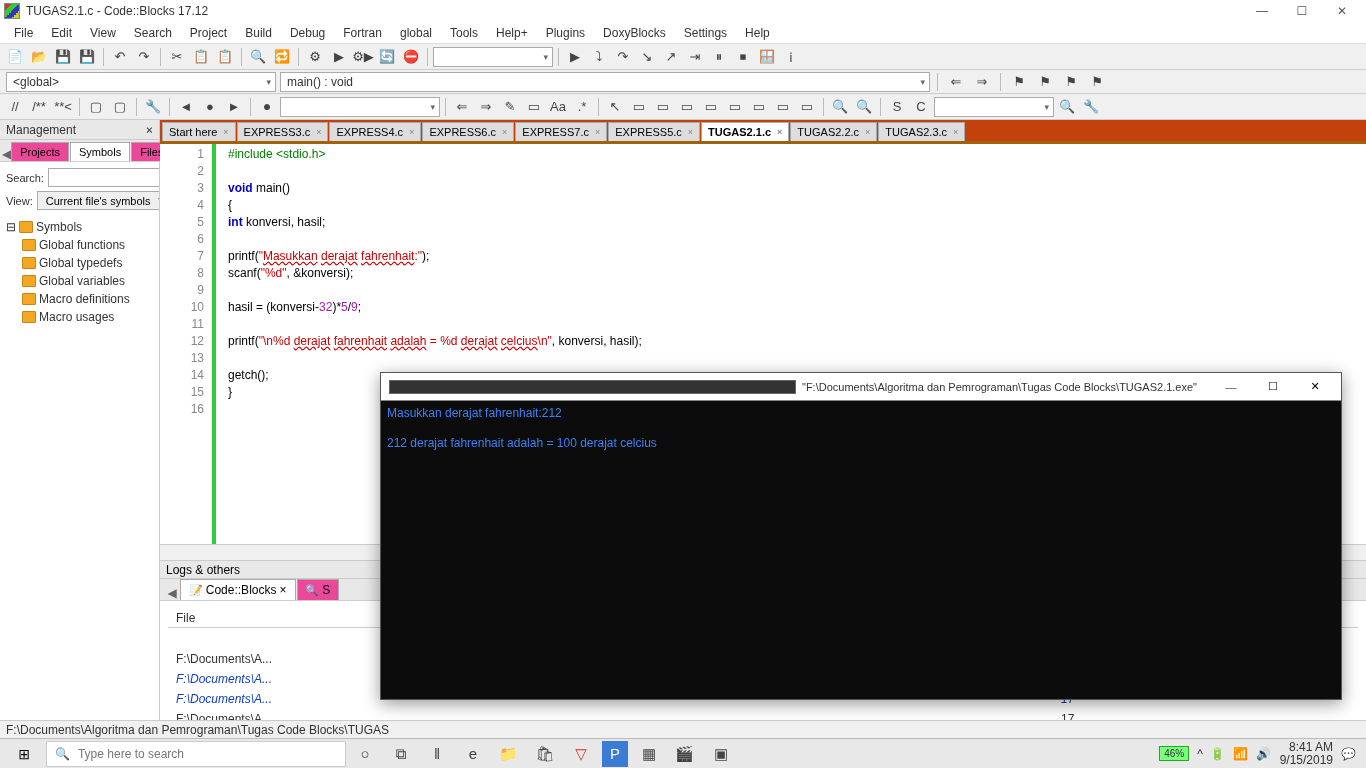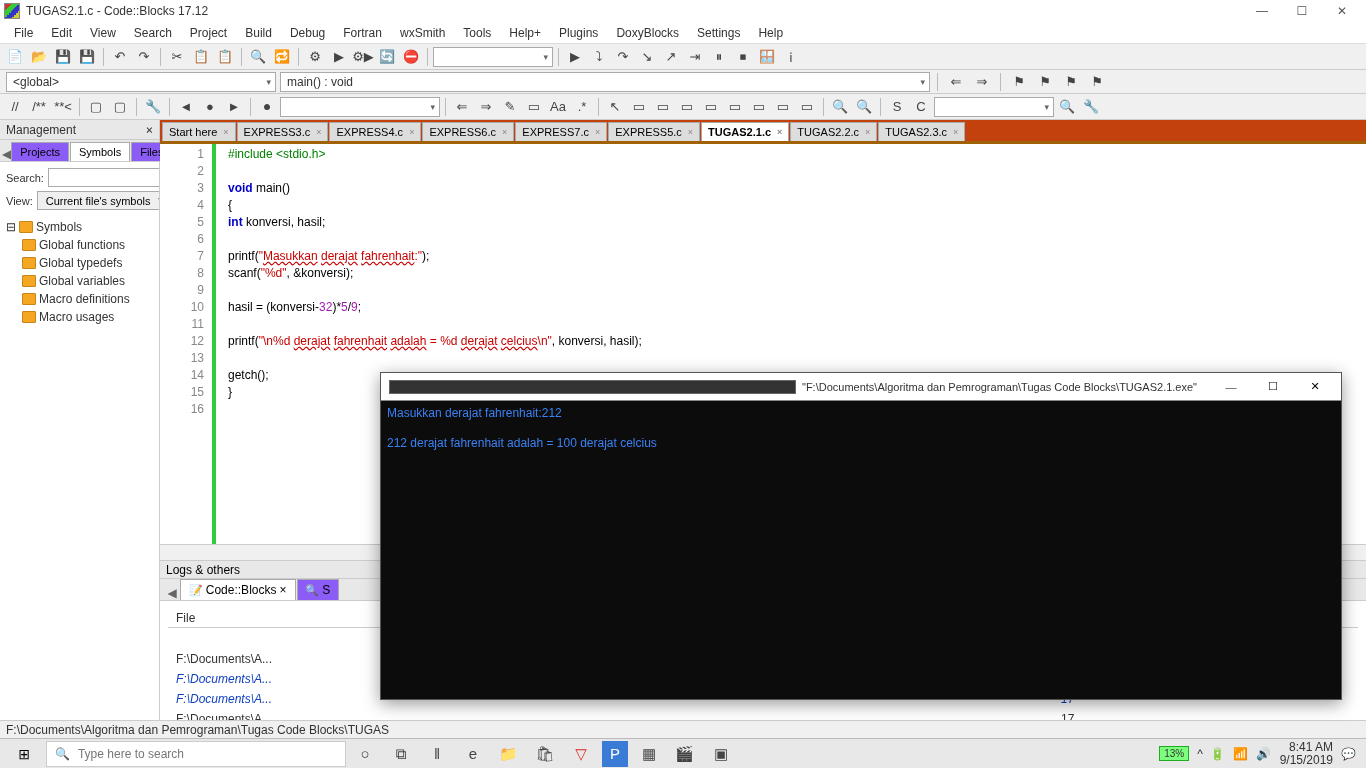--- a/index.html
+++ b/index.html
@@ -15,21 +15,21 @@
 .tbtn{width:22px;height:22px;border:1px solid transparent;display:flex;align-items:center;justify-content:center;color:#444;font-size:13px}
 .tsep{width:1px;height:18px;background:#bbb;margin:0 3px}
 .scopebar{height:24px;background:#f0f0f0;border-bottom:1px solid #ccc;display:flex;align-items:center;padding:0 6px;gap:4px}
 .combo{height:20px;border:1px solid #aaa;background:#fff;padding:0 18px 0 6px;position:relative;display:flex;align-items:center;color:#333}
 .combo::after{content:"▾";position:absolute;right:4px;color:#666;font-size:9px}
 .main{display:flex;height:calc(100% - 22px - 22px - 26px - 24px - 26px - 18px - 30px)}
 .mgmt{width:160px;background:#f0f0f0;border-right:1px solid #ccc;display:flex;flex-direction:column}
 .mgmt-title{height:20px;background:#e8e8e8;border-bottom:1px solid #ccc;display:flex;align-items:center;padding:0 6px;font-size:11px;color:#333}
 .mgmt-title .x{margin-left:auto;font-family:monospace}
 .mgmt-tabs{height:22px;display:flex;align-items:flex-end;background:#e8e8e8;border-bottom:1px solid #ccc;padding:0 2px}
-.mtab{padding:3px 8px;border:1px solid #aaa;border-bottom:none;background:#8b5cf6;font-size:11px;margin-right:1px}
+.mtab{padding:3px 8px;border:1px solid #aaa;border-bottom:none;background:#ec4899;font-size:11px;margin-right:1px}
 .mtab.active{background:#fff}
 .navarr{width:16px;text-align:center;color:#666}
 .mgmt-body{flex:1;background:#fff;padding:4px;overflow:auto}
 .mrow{display:flex;align-items:center;gap:4px;padding:2px}
 .mrow label{width:38px;color:#333;font-size:11px}
 .mrow select,.mrow input{flex:1;height:19px;border:1px solid #aaa;font-size:11px;padding:0 4px}
 .tree{margin-top:6px;font-size:11px;color:#333}
 .tree-item{padding:2px 0 2px 18px;position:relative;display:flex;align-items:center;gap:3px}
 .tico{width:14px;height:12px;background:#f5a623;border:1px solid #c8851a;border-radius:1px;display:inline-block}
 .editor{flex:1;display:flex;flex-direction:column;background:#fff}
@@ -87,21 +87,21 @@
 
 <div class="menubar" id="menubar">
     <div class="menu">File</div>
     <div class="menu">Edit</div>
     <div class="menu">View</div>
     <div class="menu">Search</div>
     <div class="menu">Project</div>
     <div class="menu">Build</div>
     <div class="menu">Debug</div>
     <div class="menu">Fortran</div>
-    <div class="menu">wxSmith</div>
+    <div class="menu">global</div>
     <div class="menu">Tools</div>
     <div class="menu">Help+</div>
     <div class="menu">Plugins</div>
     <div class="menu">DoxyBlocks</div>
     <div class="menu">Settings</div>
     <div class="menu">Help</div>
   </div>
 
 <div class="toolbar">
   <div class="tbtn">📄</div>
@@ -340,21 +340,21 @@
   <div class="tbicon">‖</div>
   <div class="tbicon">e</div>
   <div class="tbicon">📁</div>
   <div class="tbicon">🛍</div>
   <div class="tbicon" style="color:#d22">▽</div>
   <div class="tbicon" style="background:#3a7bd5;color:#fff;width:26px;height:26px;margin:2px">P</div>
   <div class="tbicon">▦</div>
   <div class="tbicon">🎬</div>
   <div class="tbicon">▣</div>
   <div class="tray">
-    <span class="battery">13%</span>
+    <span class="battery">46%</span>
     <span>^</span>
     <span>🔋</span>
     <span>📶</span>
     <span>🔊</span>
     <div class="clock">
       <div>8:41 AM</div>
       <div>9/15/2019</div>
     </div>
     <span>💬</span>
   </div>

